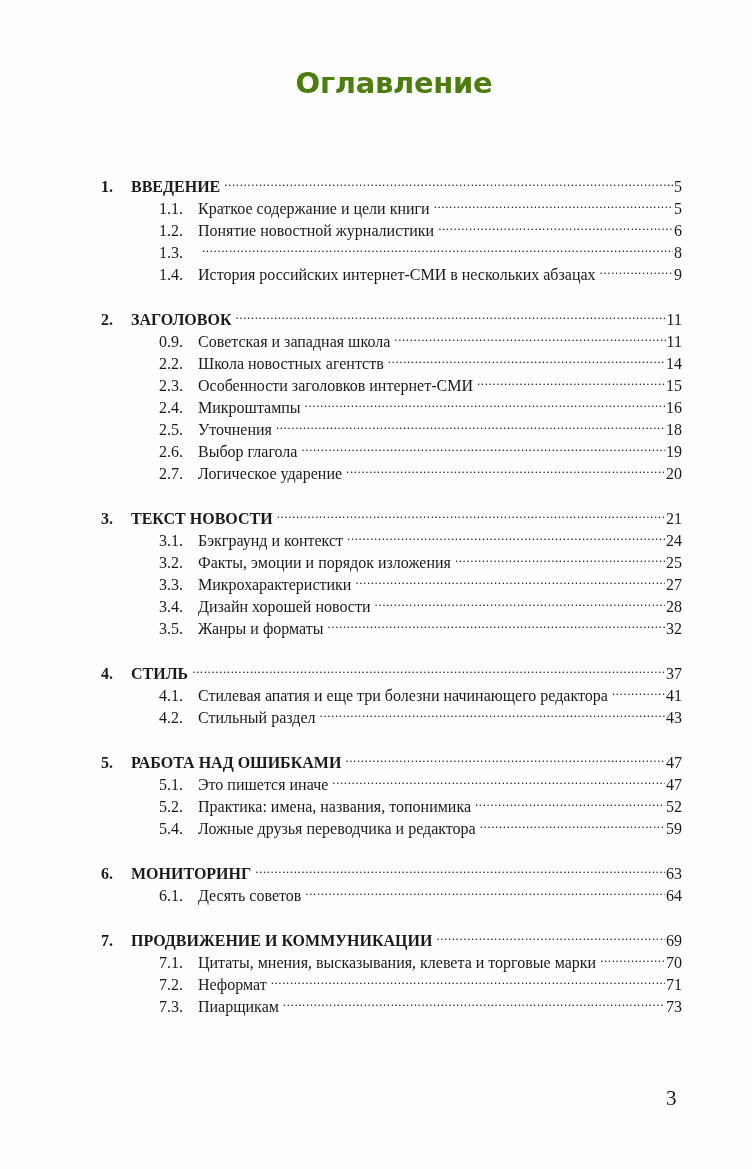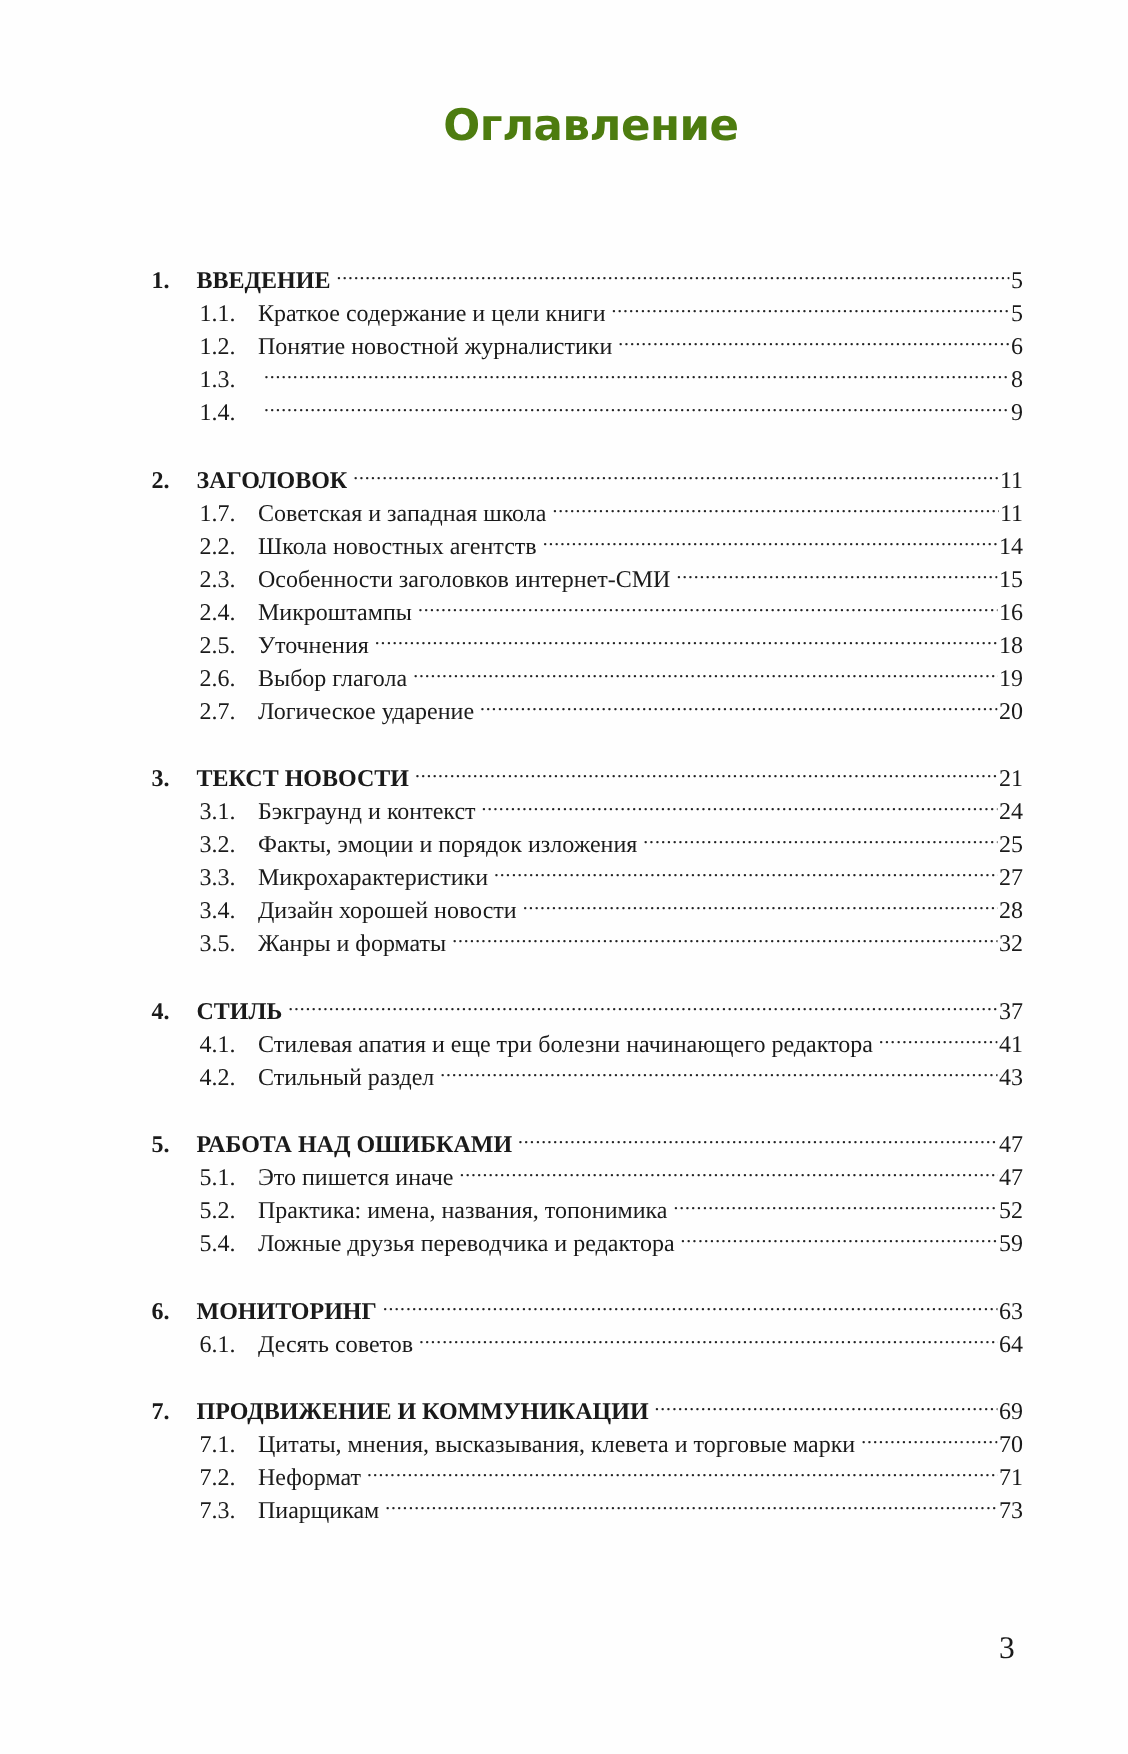--- a/index.html
+++ b/index.html
@@ -52,20 +52,21 @@
     .num {
       display: inline-block;
       flex: 0 0 auto;
     }
     .row.main .num {
       width: 30px;
       font-weight: bold;
     }
     .row.sub .num {
       width: 39px;
+      margin-left: 26px;
     }
     .title {
       flex: 0 0 auto;
     }
     .row.main .title {
       font-weight: bold;
       text-align: center;
     }
     .leader {
       flex: 1 1 auto;
@@ -124,34 +125,35 @@
       <span class="leader"></span>
       <span class="page">6</span>
     </div>
     <div class="row sub">
       <span class="num">1.3.</span>
       <span class="leader"></span>
       <span class="page">8</span>
     </div>
     <div class="row sub">
       <span class="num">1.4.</span>
+      <span class="title">История российских интернет-СМИ в нескольких абзацах</span>
       <span class="leader"></span>
       <span class="page">9</span>
     </div>
   </div>
 
   <div class="chapter">
     <div class="row main">
       <span class="num">2.</span>
       <span class="title">ЗАГОЛОВОК</span>
       <span class="leader"></span>
       <span class="page">11</span>
     </div>
     <div class="row sub">
-      <span class="num">1.7.</span>
+      <span class="num">0.9.</span>
       <span class="title">Советская и западная школа</span>
       <span class="leader"></span>
       <span class="page">11</span>
     </div>
     <div class="row sub">
       <span class="num">2.2.</span>
       <span class="title">Школа новостных агентств</span>
       <span class="leader"></span>
       <span class="page">14</span>
     </div>

